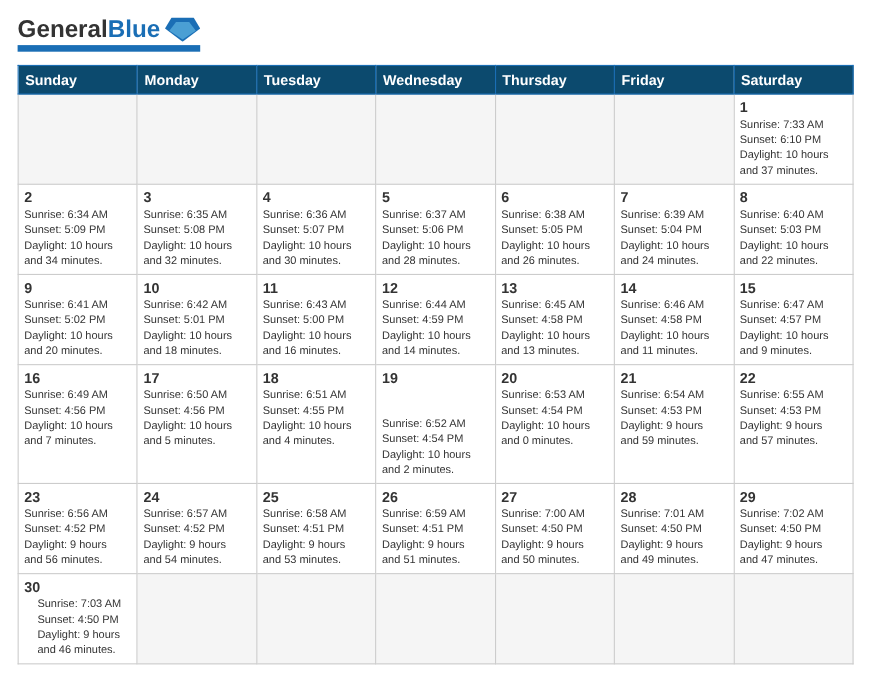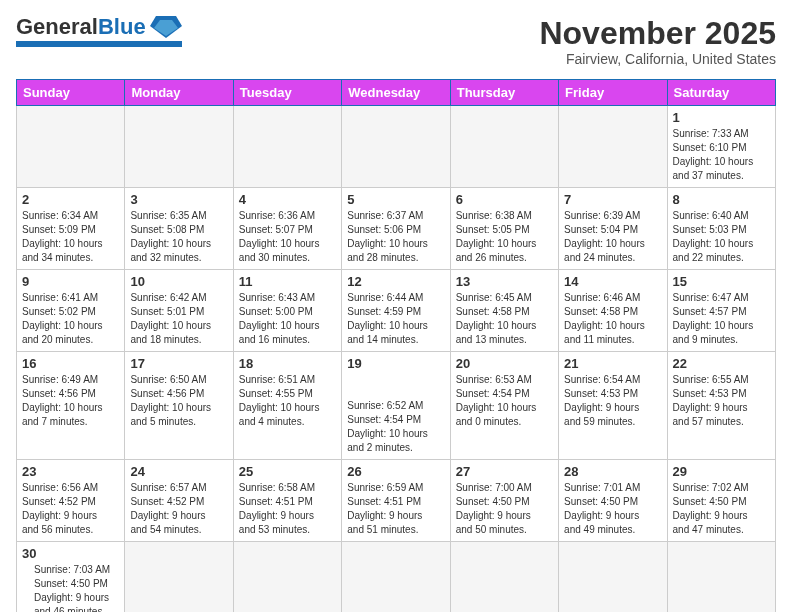--- a/index.html
+++ b/index.html
@@ -48,21 +48,21 @@
     .calendar-subtitle {
       font-size: 14px;
       color: #555;
     }
     .calendar {
       width: 100%;
       border-collapse: collapse;
       border: 1px solid #ccc;
     }
     .calendar th {
-      background: #d946ef;
+      background: #0c4a6e;
       color: #fff;
       text-align: left;
       padding: 5px 6px;
       font-size: 13px;
       font-weight: bold;
       border: 1px solid #1a6eb5;
     }
     .calendar td {
       vertical-align: top;
       border: 1px solid #ccc;
@@ -96,24 +96,20 @@
   <div class="logo">
     <div style="display:flex;align-items:center;">
       <span class="logo-text"><span>General</span><span style="color:#1a6eb5;font-weight:bold;">Blue</span></span>
       <svg width="32" height="22" viewBox="0 0 32 22" style="margin-left:4px;">
         <polygon points="6,0 26,0 32,10 16,22 0,10" fill="#1a6eb5"></polygon>
         <polygon points="10,4 22,4 28,12 16,20 4,12" fill="#4a9fd4"></polygon>
       </svg>
     </div>
     <div class="logo-blue-bar"></div>
   </div>
-  <div class="title-section">
-    <div class="calendar-title">November 2025</div>
-    <div class="calendar-subtitle">Fairview, California, United States</div>
-  </div>
 </div>
 
 <table class="calendar">
   <thead>
     <tr>
     <th>Sunday</th>
         <th>Monday</th>
         <th>Tuesday</th>
         <th>Wednesday</th>
         <th>Thursday</th>

